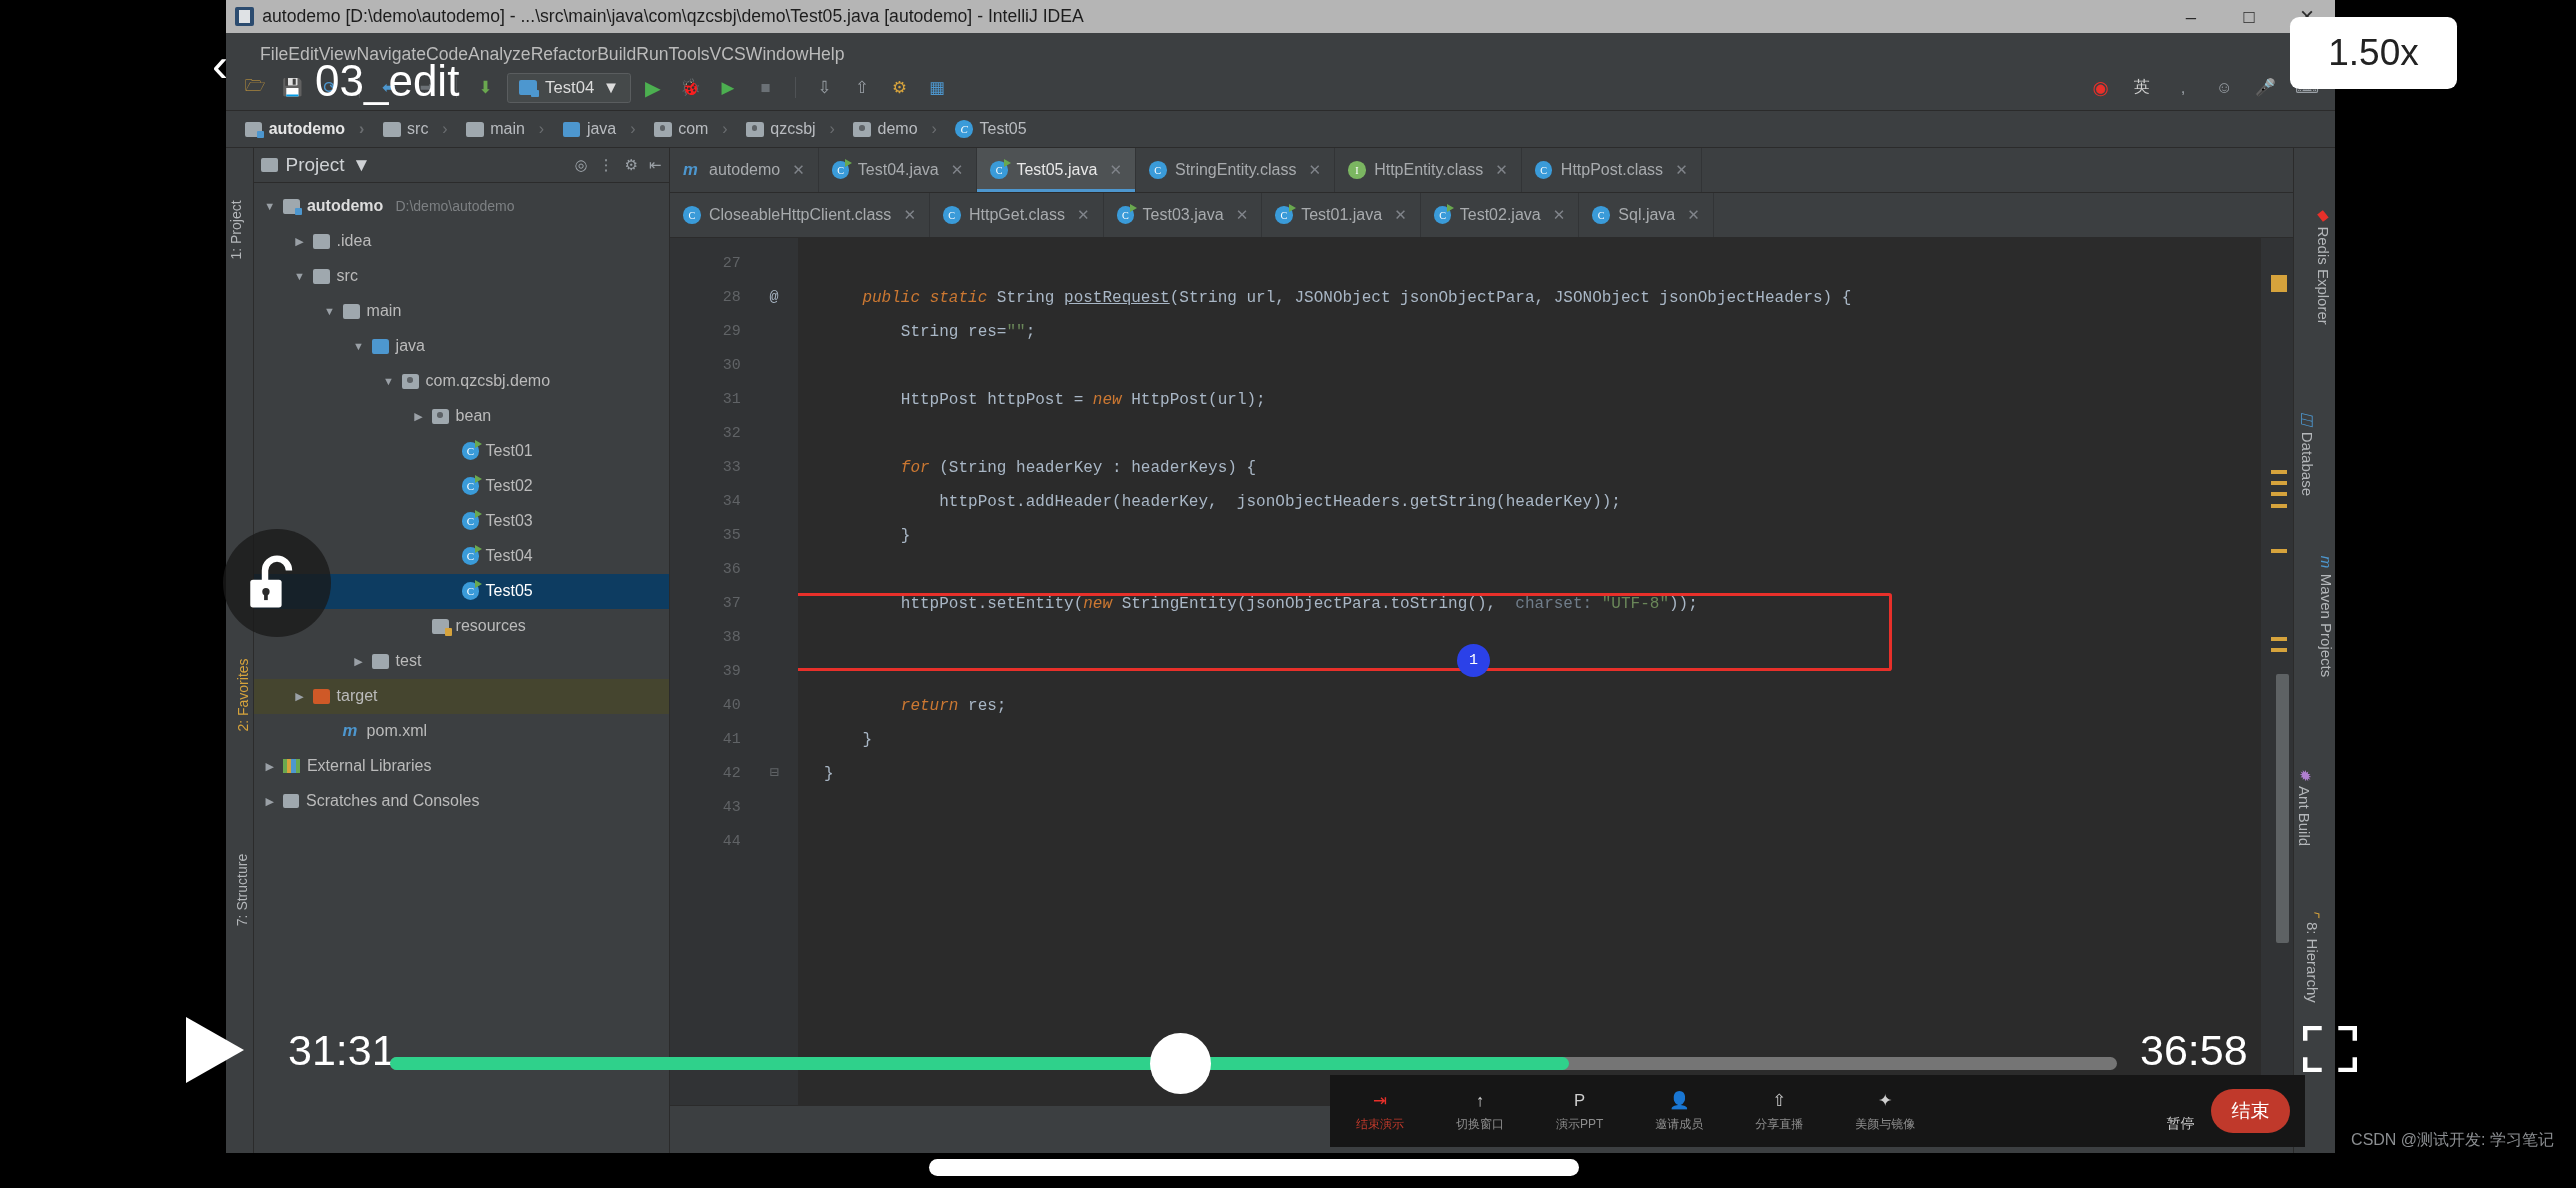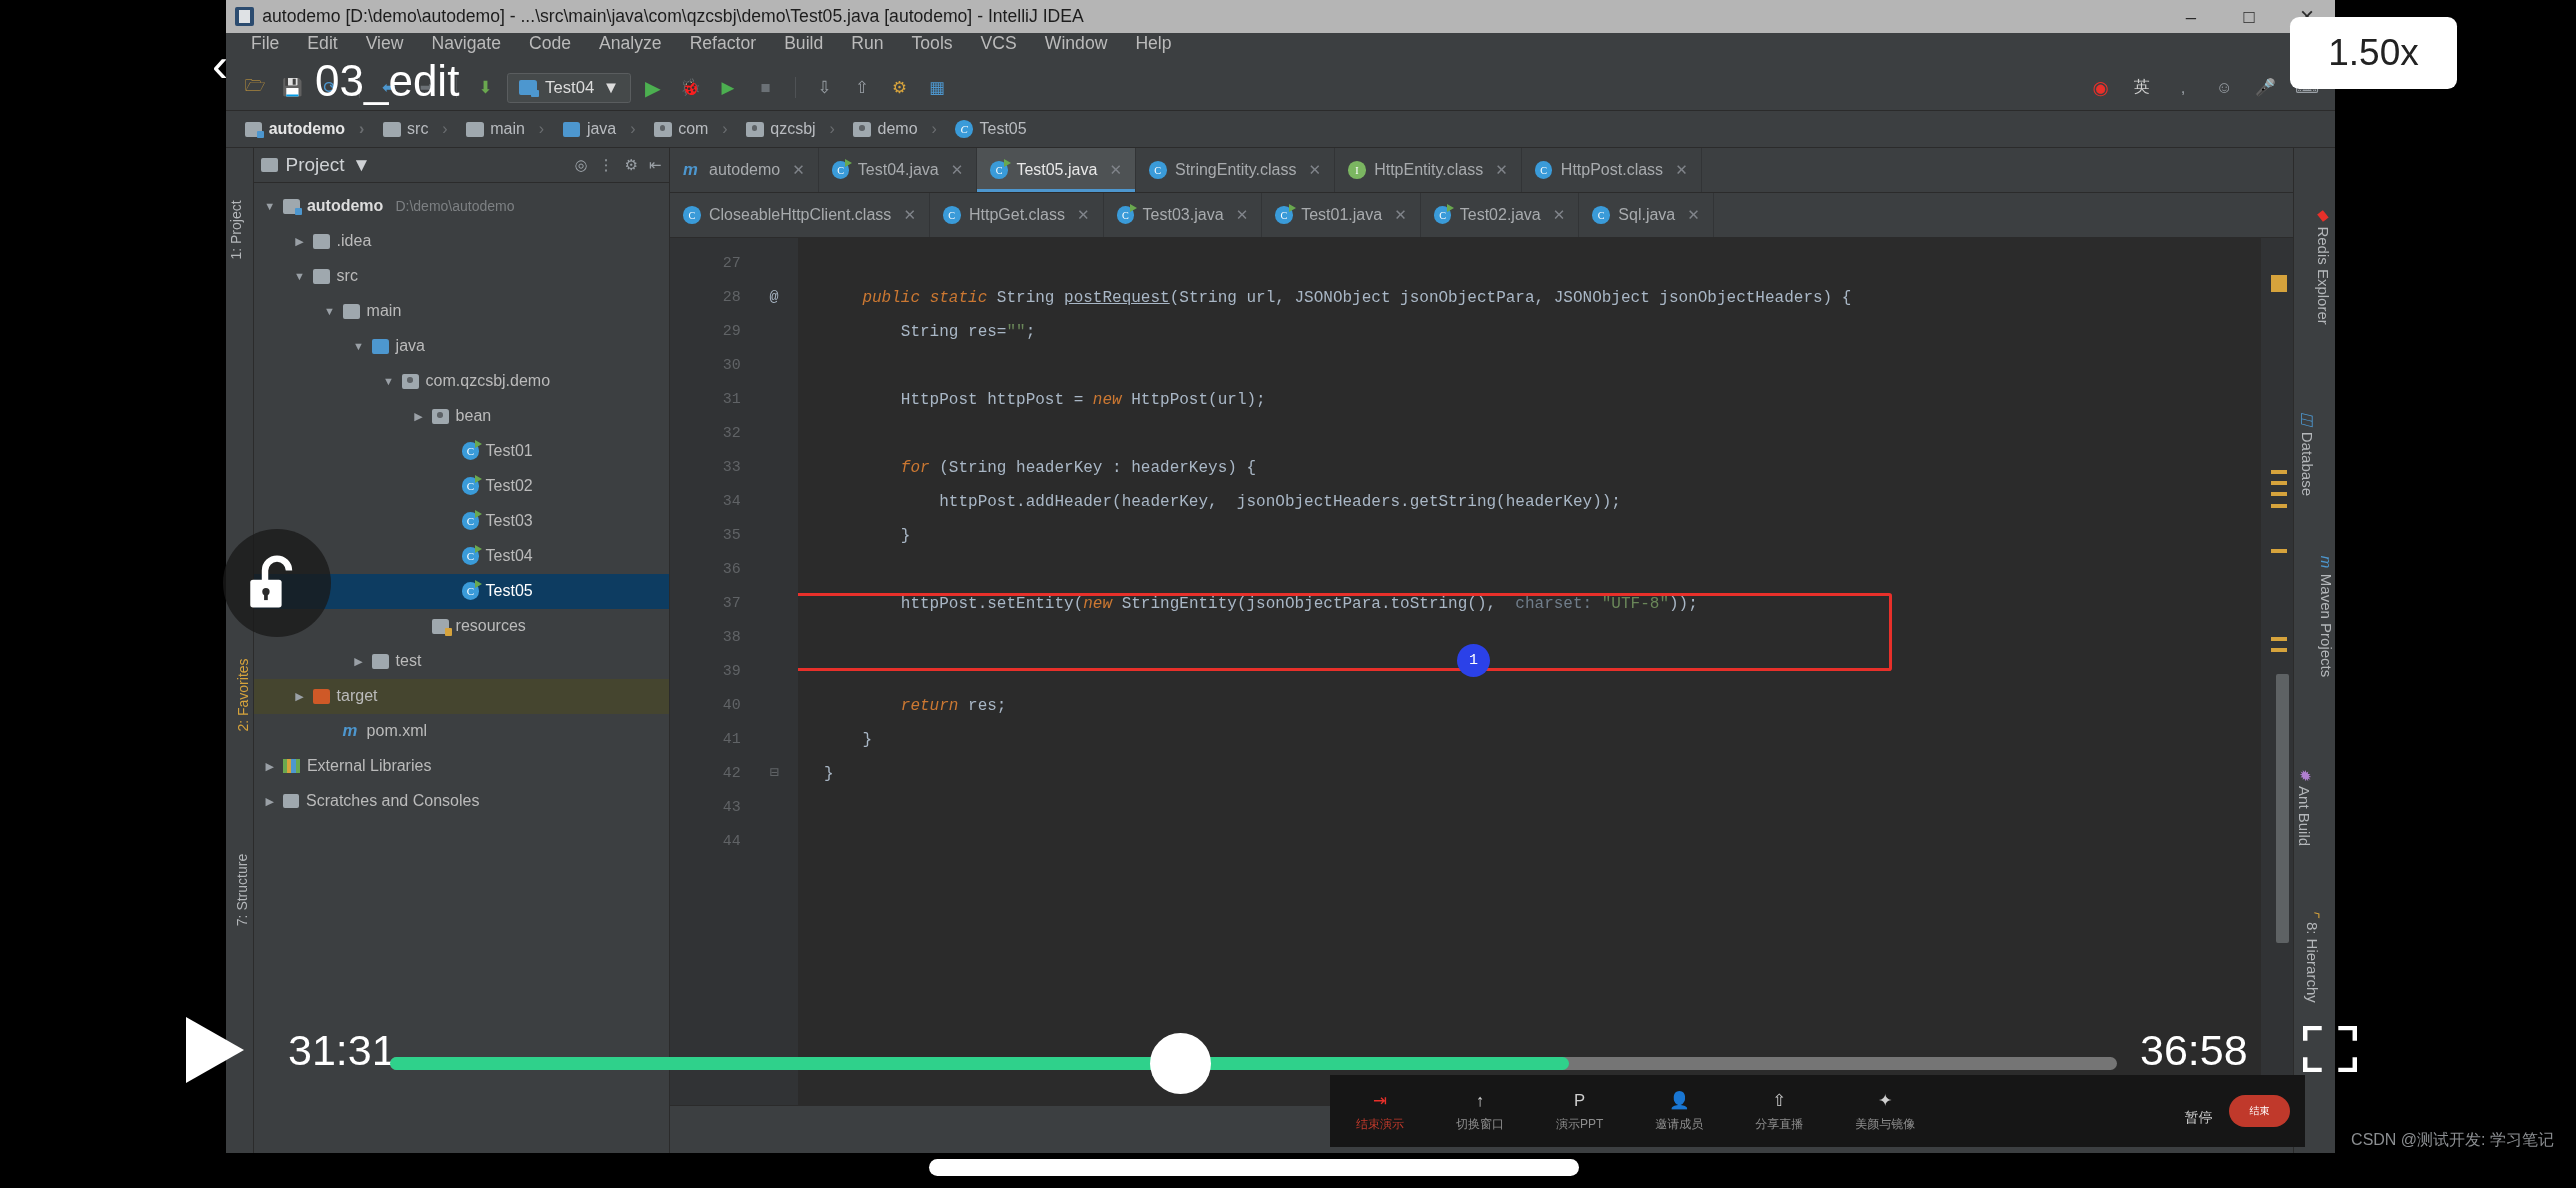--- a/index.html
+++ b/index.html
@@ -18,22 +18,22 @@
               border-radius:1.9px; position:relative; }
   .titlebar .tb-ico:after{content:""; position:absolute; left:3.7px; top:2.8px; width:11px;
               height:13px; background:#dfe2e5; }
   .tb-title { white-space:nowrap; overflow:hidden; }
   .wctrls { margin-left:auto; display:flex; align-items:center; }
   .wctrl { width:58px; height:33px; display:flex; align-items:center; justify-content:center;
            color:#2a2a2a; font-size:18.6px; }
   .wctrl.close { background:#b5b5b5; }
 
   
-  .menubar { height:32px; background:#3c3f41; display:flex; align-items:flex-start;
-             padding-left:25px; gap:28px; }
+  .menubar { height:32px; background:#3c3f41; display:flex; align-items:flex-end;
+             padding-left:34px; }
   .menubar div { color:#bbbbbb; font-size:17.6px; }
 
   
   .toolbar { height:46px; background:#3c3f41; display:flex; align-items:center;
              padding-left:13px; gap:5.6px; border-bottom:0.9px solid #2b2b2b;}
   .tbtn { width:32px; height:32px; display:flex; align-items:center; justify-content:center;
           font-size:16.7px; color:#9aa0a6; }
   .tsep { width:0.9px; height:20.4px; background:#4f5255; margin:0 7.4px; }
   .runcfg { display:flex; align-items:center; gap:8.4px; height:30px; padding:0 11px;
             border:0.9px solid #5a5d5f; border-radius:2.8px; background:#45494a; }
@@ -143,21 +143,21 @@
   .proghandle{position:absolute;left:1150px;top:1033px;width:61px;height:61px;border-radius:50%;background:#fff;}
 
   
   .meetbar{position:absolute;left:1330px;top:1075px;width:975px;height:72px;background:#161616;
     display:flex;align-items:center;padding-left:26px;gap:52px;}
   .mitem{display:flex;flex-direction:column;align-items:center;gap:3.7px;color:#8d8d8d;font-size:12px;}
   .mglyph{width:24px;height:24px;display:flex;align-items:center;justify-content:center;font-size:16.7px;color:#cfcfcf;}
   .mitem.red .mglyph{color:#e8302a;} .mitem.red{color:#c0392b;}
   .mright{margin-left:auto;display:flex;align-items:flex-end;gap:16.7px;padding-right:15px;}
   .pausebtn{color:#cfcfcf;font-size:14px;}
-  .endbtn{background:#c0392b;color:#fff;font-size:10px;border-radius:24px;padding:9.3px 20.4px;}
+  .endbtn{background:#c0392b;color:#fff;font-size:19px;border-radius:24px;padding:9.3px 20.4px;}
   .bottomwhite{position:absolute;left:929px;top:1159px;width:650px;height:16.7px;background:#fff;border-radius:8.4px;}
   .watermark{position:absolute;right:22px;bottom:9.3px;color:#8b8e91;font-size:16px;}
   .blackleft{position:absolute;left:0;top:0;width:226px;height:1189px;background:#000;}
   .blackright{position:absolute;left:2335px;top:0;width:241px;height:1189px;background:#000;}
   .blackbottom{position:absolute;left:0;top:1153px;width:2576px;height:35px;background:#000;}
 </style>
 </head>
 <body>
 
 <div id="root">

